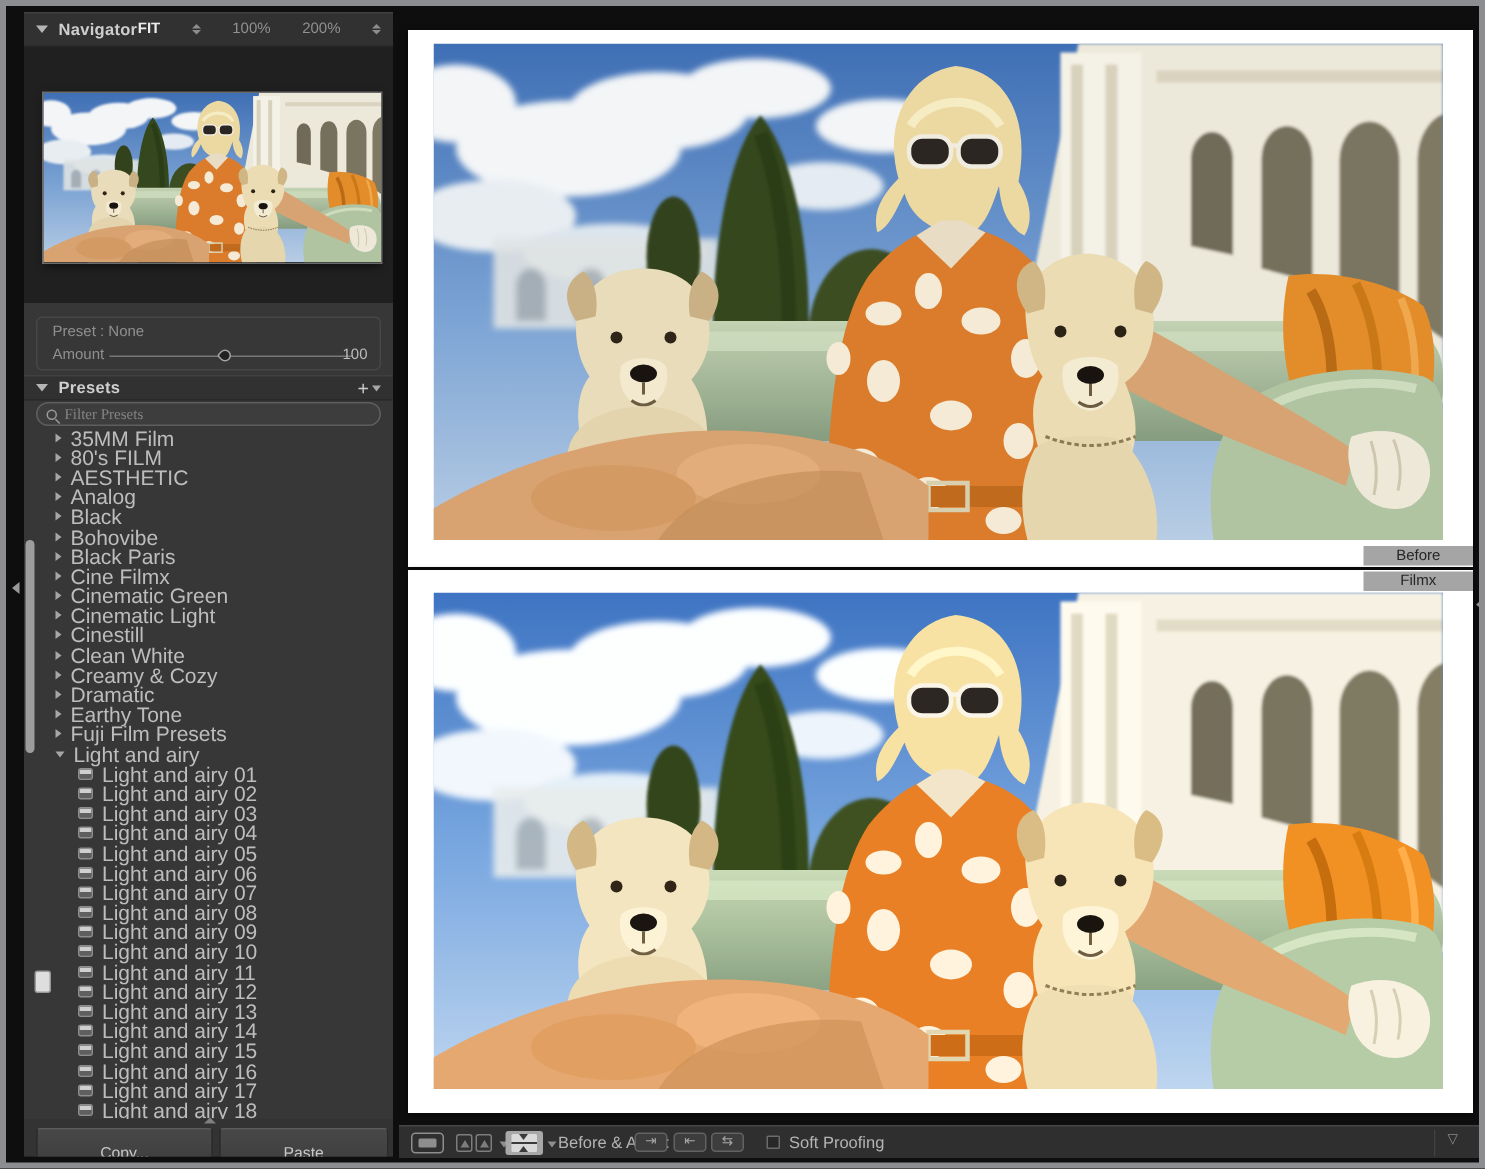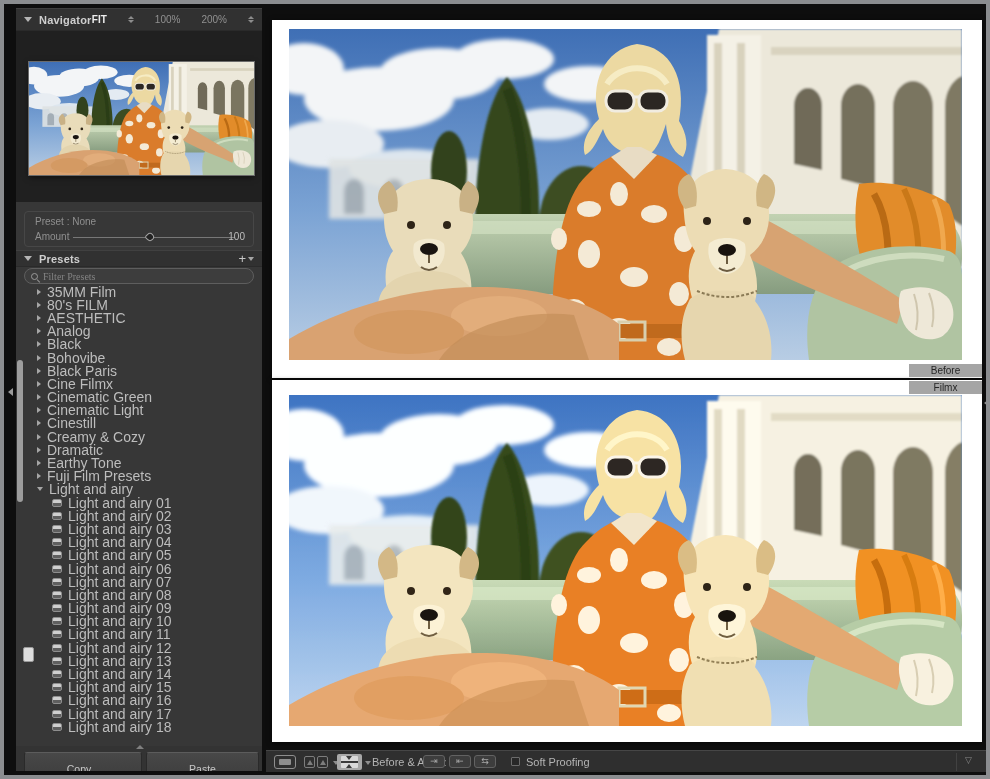--- a/index.html
+++ b/index.html
@@ -347,20 +347,24 @@
           <div class="row folder">
             <i class="tri tri-right-sm"></i>
             <span class="row-label">Cinematic Light</span>
           </div>
 
           <div class="row folder">
             <i class="tri tri-right-sm"></i>
             <span class="row-label">Cinestill</span>
           </div>
 
+          <div class="row folder">
+            <i class="tri tri-right-sm"></i>
+            <span class="row-label">Clean White</span>
+          </div>
 
           <div class="row folder">
             <i class="tri tri-right-sm"></i>
             <span class="row-label">Creamy &amp; Cozy</span>
           </div>
 
           <div class="row folder">
             <i class="tri tri-right-sm"></i>
             <span class="row-label">Dramatic</span>
           </div>

